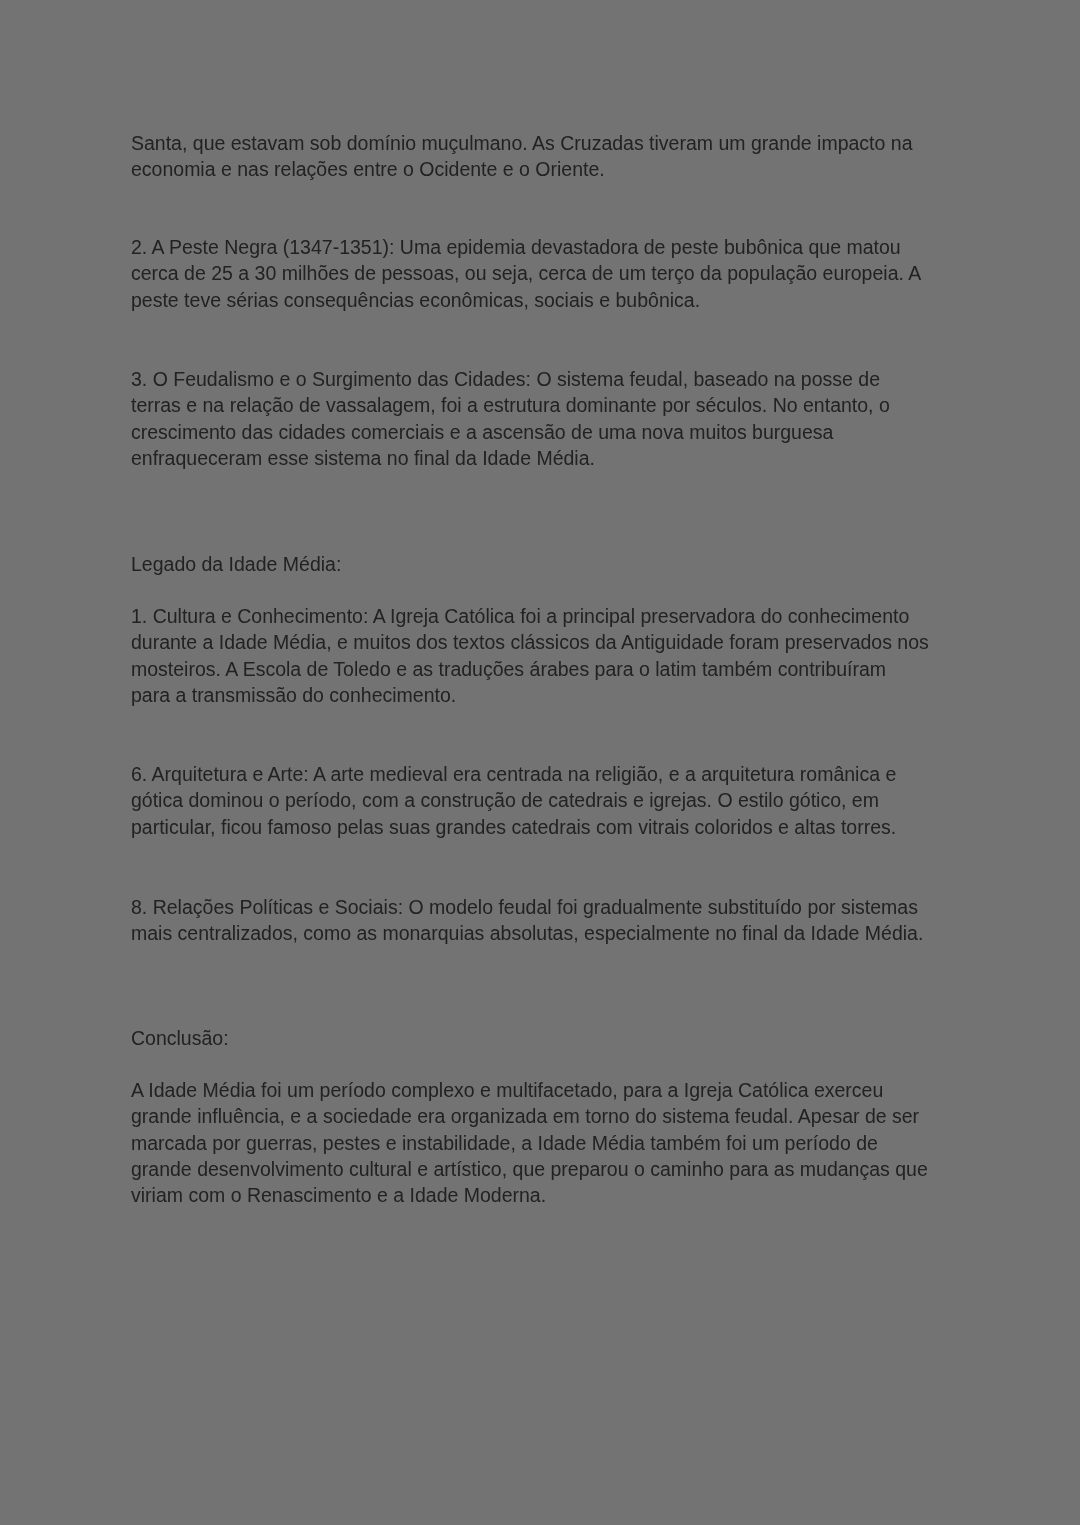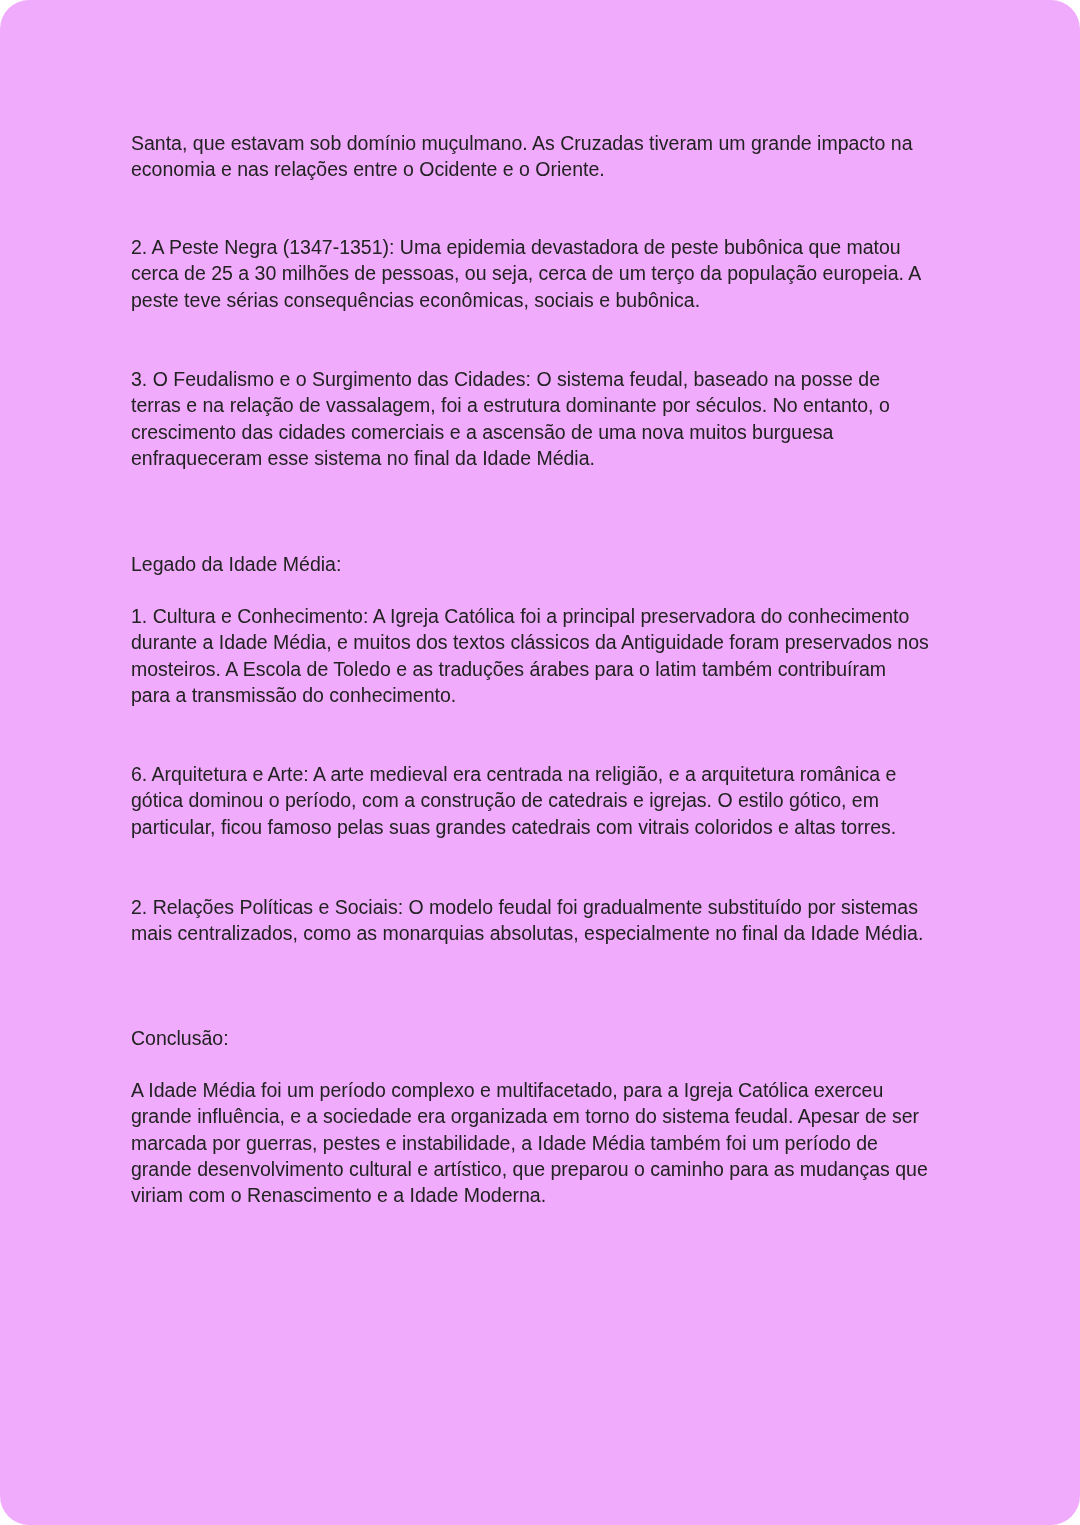--- a/index.html
+++ b/index.html
@@ -14,22 +14,21 @@
       overflow: hidden;
       font-family: "Liberation Sans", sans-serif;
       color: #222222;
     }
     .page {
       position: absolute;
       left: 0;
       top: 0;
       width: 1080px;
       height: 1525px;
-      background: #f0abfc;
-      border-radius: 29px;
+      background: #737373;
     }
     .para {
       position: absolute;
       left: 131px;
       width: 840px;
       font-size: 19.5px;
       line-height: 26.3px;
       margin: 0;
     }
     .line {
@@ -71,21 +70,21 @@
     <span class="line">para a transmissão do conhecimento.</span>
   </p>
 
   <p class="para" style="top:761px">
     <span class="line">6. Arquitetura e Arte: A arte medieval era centrada na religião, e a arquitetura românica e</span>
     <span class="line">gótica dominou o período, com a construção de catedrais e igrejas. O estilo gótico, em</span>
     <span class="line">particular, ficou famoso pelas suas grandes catedrais com vitrais coloridos e altas torres.</span>
   </p>
 
   <p class="para" style="top:894px">
-    <span class="line">2. Relações Políticas e Sociais: O modelo feudal foi gradualmente substituído por sistemas</span>
+    <span class="line">8. Relações Políticas e Sociais: O modelo feudal foi gradualmente substituído por sistemas</span>
     <span class="line">mais centralizados, como as monarquias absolutas, especialmente no final da Idade Média.</span>
   </p>
 
   <p class="para" style="top:1025px">
     <span class="line">Conclusão:</span>
   </p>
 
   <p class="para" style="top:1077px">
     <span class="line">A Idade Média foi um período complexo e multifacetado, para a Igreja Católica exerceu</span>
     <span class="line">grande influência, e a sociedade era organizada em torno do sistema feudal. Apesar de ser</span>

